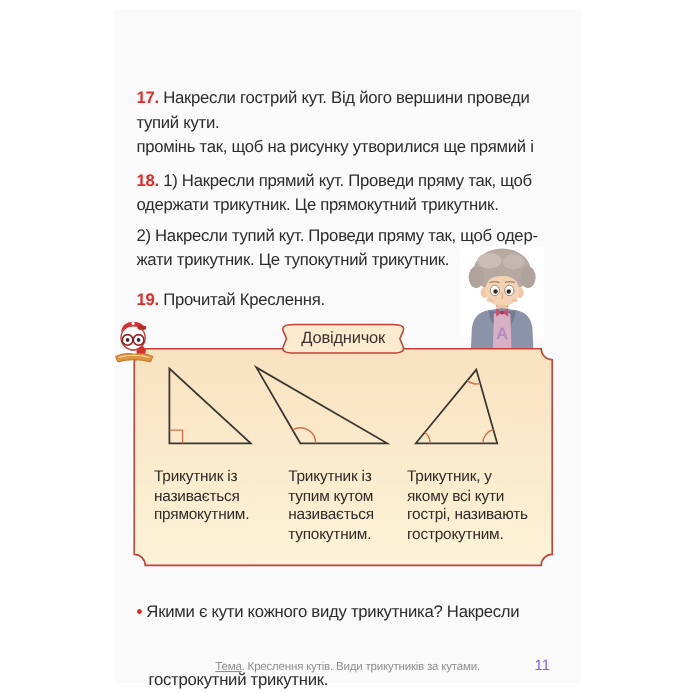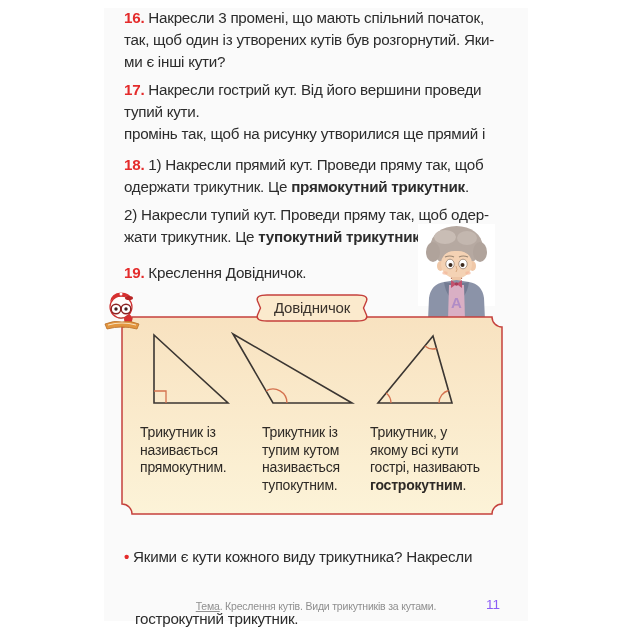--- a/index.html
+++ b/index.html
@@ -11,21 +11,21 @@
   .page{
     position:absolute;left:104px;top:8px;width:424px;height:613px;
     background:#fafafa;
   }
   .para{
     position:absolute;left:20px;width:400px;
     font-size:15.2px;line-height:22px;letter-spacing:-0.25px;
     color:#2c2c2c;white-space:nowrap;
   }
   .num{color:#e42b2b;font-weight:bold;}
-  .b{font-weight:bold;}
+  .b{font-weight:normal;}
   
   .granny{position:absolute;left:314px;top:214px;width:77px;height:98px;z-index:1;}
   
   .refbox{position:absolute;left:18px;top:287px;width:380px;height:222px;z-index:2;}
   .boxsvg{position:absolute;left:-1px;top:21px;width:382px;height:200px;}
   .banner{position:absolute;left:50%;top:0;width:114px;height:26px;transform:translateX(-50%);}
   .banner svg{position:absolute;left:0;top:0;width:114px;height:26px;overflow:visible;}
   .banner-label{
     position:absolute;left:0;top:0;width:114px;height:16px;
     text-align:center;line-height:26px;font-size:15px;color:#39322c;letter-spacing:-0.2px;
@@ -48,44 +48,39 @@
   .topic{text-decoration:underline;margin-top:48px;}
   .pagenum{
     position:absolute;left:382px;top:589px;font-size:13.5px;color:#8b5cf6;
   }
 </style>
 </head>
 <body>
 
 <div class="page">
 
-  <div class="para" style="top:-1px">
-    <div><span class="num">16.</span> <span>Накресли 3 промені, що мають спільний початок,</span></div>
-    <div>так, щоб один із утворених кутів був розгорнутий. Яки-</div>
-    <div>ми є інші кути?</div>
-  </div>
 
   <div class="para" style="top:71px">
     <div><span class="num">17.</span> <span>Накресли гострий кут. Від його вершини проведи</span></div>
     <div>тупий кути.</div>
     <div>промінь так, щоб на рисунку утворилися ще прямий і</div>
   </div>
 
   <div class="para" style="top:146px">
     <div><span class="num">18.</span> <span>1) Накресли прямий кут. Проведи пряму так, щоб</span></div>
     <div><span>одержати трикутник. Це </span><span class="b">прямокутний трикутник</span><span>.</span></div>
   </div>
 
   <div class="para" style="top:196px">
     <div>2) Накресли тупий кут. Проведи пряму так, щоб одер-</div>
     <div><span>жати трикутник. Це </span><span class="b">тупокутний трикутник</span><span>.</span></div>
   </div>
 
   <div class="para" style="top:254px">
-    <div><span class="num">19.</span> <span>Креслення Довідничок.</span></div>
+    <div><span class="num">19.</span> <span>Прочитай Креслення.</span></div>
   </div>
 
   <svg class="granny" viewBox="0 0 77 98">
     <rect x="0" y="2" width="77" height="82" fill="#ffffff"></rect>
     <ellipse cx="38.5" cy="24" rx="26" ry="20" fill="#b6a9a1"></ellipse>
     <ellipse cx="27" cy="15" rx="11" ry="7" fill="#c9bdb5"></ellipse>
     <ellipse cx="49" cy="16" rx="10" ry="7" fill="#c3b7af"></ellipse>
     <ellipse cx="15" cy="30" rx="7" ry="10" fill="#b0a39b"></ellipse>
     <ellipse cx="62" cy="30" rx="7" ry="10" fill="#b0a39b"></ellipse>
     <ellipse cx="22.5" cy="44" rx="3.5" ry="5" fill="#f0c8a8"></ellipse>

